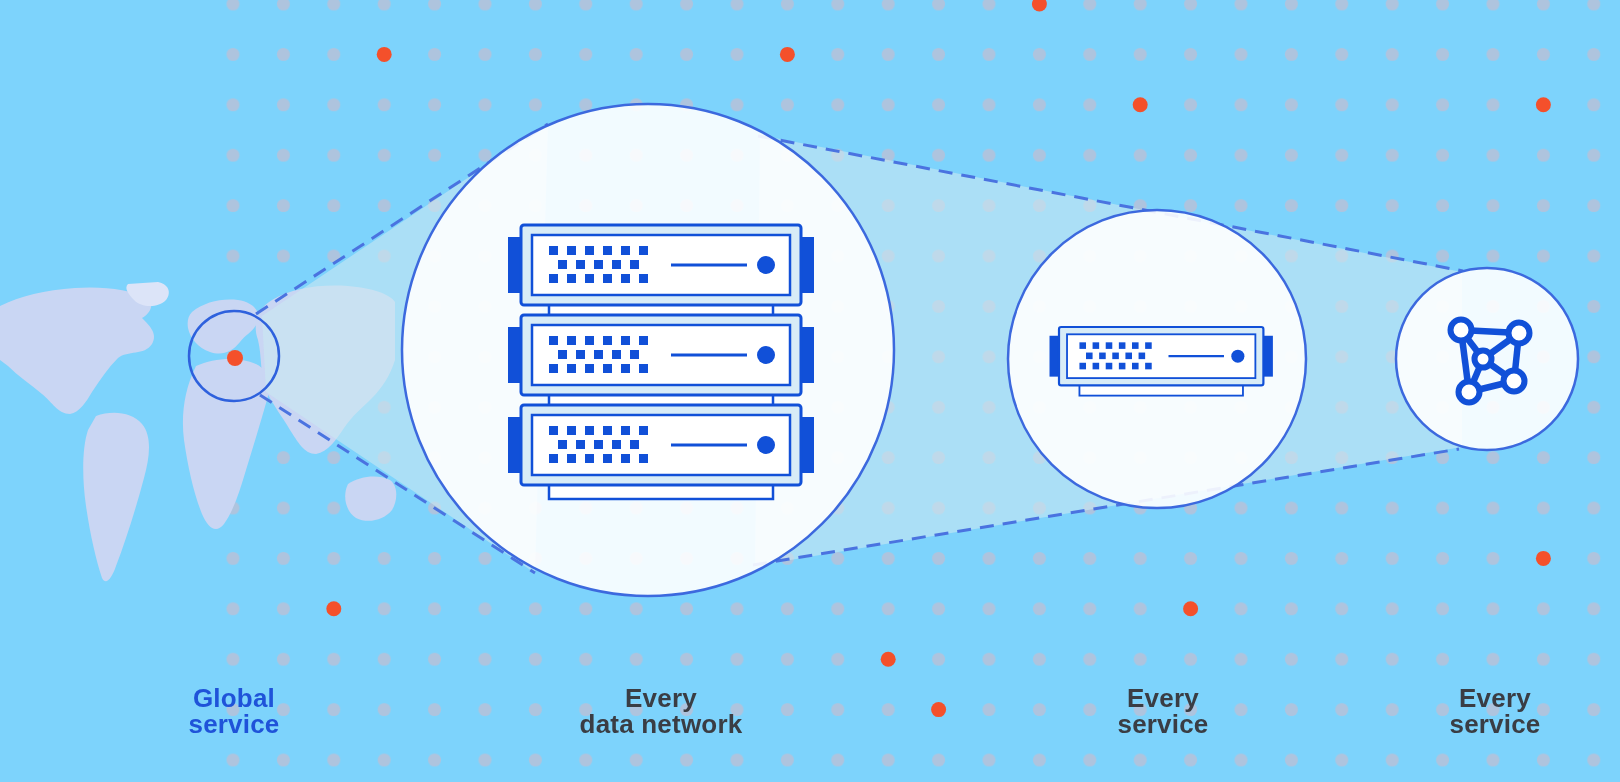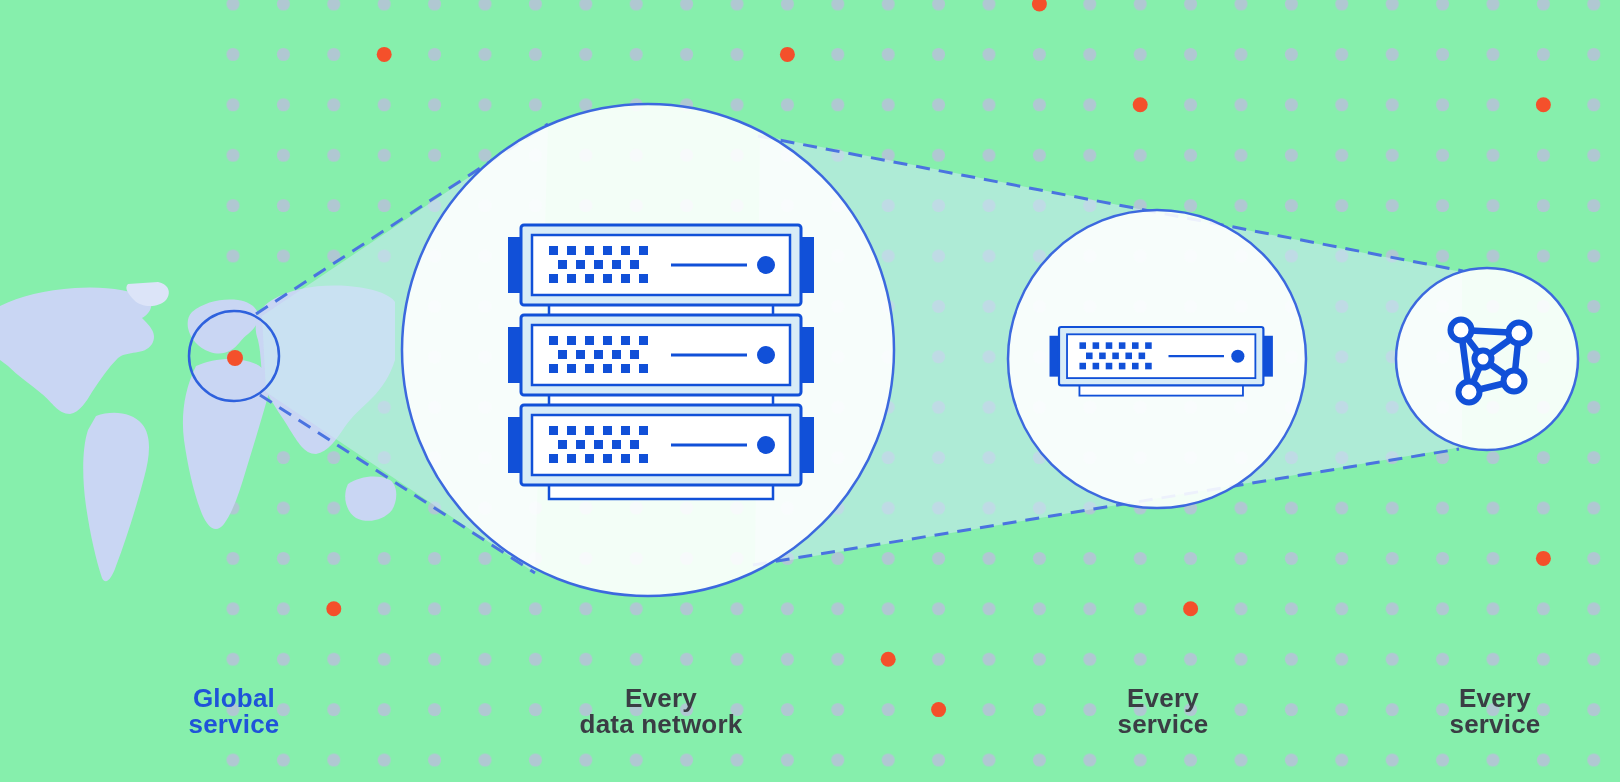--- a/index.html
+++ b/index.html
@@ -1,20 +1,20 @@
 <!DOCTYPE html>
 <html><head>
 <meta charset="utf-8">
 <style>
   html, body { margin: 0; padding: 0; background: #ffffff; }
   .stage {
     position: relative;
     width: 1620px;
     height: 782px;
-    background: #86efac;
+    background: #7dd3fc;
     overflow: hidden;
     font-family: "Liberation Sans", sans-serif;
   }
   .stage svg { position: absolute; left: 0; top: 0; }
   .label {
     position: absolute;
     transform: translateX(-50%);
     text-align: center;
     font-weight: 700;
     font-size: 26px;

